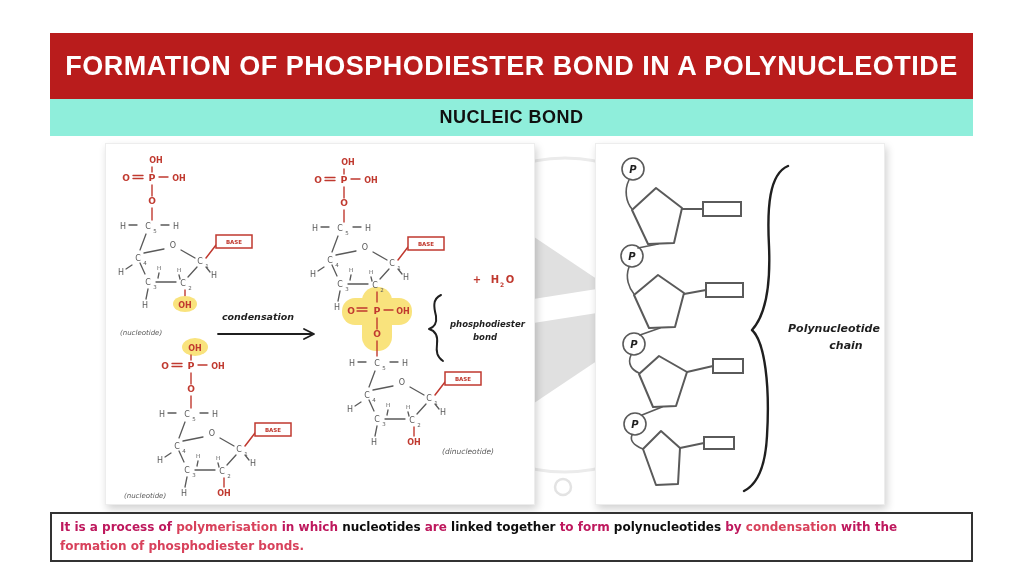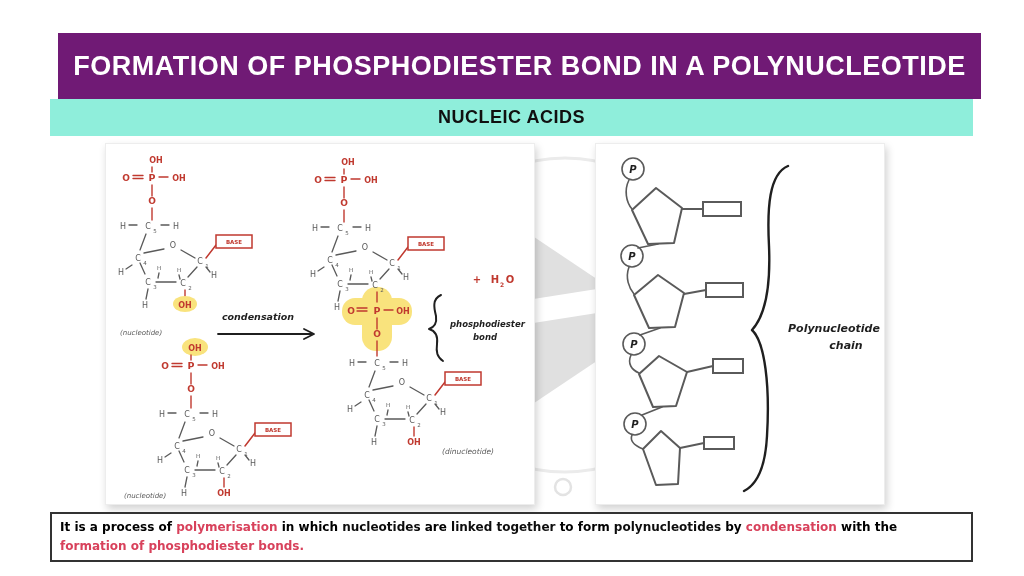--- a/index.html
+++ b/index.html
@@ -12,45 +12,45 @@
   .panel{position:absolute;background:#ffffff;border:1px solid #ededed;
          box-shadow:2px 4px 8px rgba(0,0,0,.18);}
   #panel-left{left:105px;top:143px;width:428px;height:360px;}
   #panel-right{left:595px;top:143px;width:288px;height:360px;}
   .panel svg{display:block;width:100%;height:100%;}
   #watermark{position:absolute;left:0;top:0;width:1024px;height:576px;z-index:0;}
   .panel,.banner,#footer-box{z-index:1;}
   #footer-box{position:absolute;left:50px;top:512px;width:923px;height:50px;border:2px solid #333;
               background:#fff;box-sizing:border-box;padding:4px 8px;font-size:12px;line-height:1.58;
               white-space:pre-wrap;font-family:"DejaVu Sans",sans-serif;}
-  .seg-plain{color:#000000;font-weight:600;}
+  .seg-plain{color:#be185d;font-weight:600;}
   .seg-bold{color:#0d0d0d;font-weight:800;margin-top:48px;}
   .seg-red{font-weight:700;}
   svg text{font-family:"DejaVu Sans",sans-serif;}
 </style>
 </head>
 <body>
 
 <div class="stage">
 
   <svg id="watermark" aria-hidden="true">
     <circle cx="565" cy="315" r="157" fill="none" stroke="#ebebeb" stroke-width="3"></circle>
     <polygon points="452,182 658,320 452,458" fill="#e0e0e0"></polygon>
     <polygon points="425,316 705,272 705,296 425,340" fill="#ffffff"></polygon>
     <circle cx="563" cy="487" r="8" fill="none" stroke="#e3e3e3" stroke-width="2.5"></circle>
     <circle cx="480" cy="492" r="7" fill="none" stroke="#e7e7e7" stroke-width="2"></circle>
     <circle cx="640" cy="482" r="9" fill="none" stroke="#e5e5e5" stroke-width="2"></circle>
   </svg>
 
-  <div class="banner title" style="background: #701a75; color: rgb(255, 255, 255); margin-left: 8px;">
+  <div class="banner title" style="background: #b91c1c; color: rgb(255, 255, 255);">
     <span>FORMATION OF PHOSPHODIESTER BOND IN A POLYNUCLEOTIDE</span>
   </div>
 
   <div class="banner subtitle" style="background: rgb(143, 238, 219); color: rgb(16, 16, 16);">
-    <span>NUCLEIC ACIDS</span>
+    <span>NUCLEIC BOND</span>
   </div>
 
   <div class="panel" id="panel-left">
     <svg id="svg-left" viewBox="0 0 428 360">
         <text x="152" y="176" fill="#1f1f1f" font-size="9.5" font-weight="bold" font-style="italic" text-anchor="middle">condensation</text>
         <line x1="112" y1="190" x2="206" y2="190" stroke="#1f1f1f" stroke-width="1.8" stroke-linecap="round"></line>
         <path d="M 198,185 L 208,190 L 198,195" fill="none" stroke="#1f1f1f" stroke-width="1.8" stroke-linecap="round" stroke-linejoin="round"></path>
         <text x="14" y="191" fill="#5a5a5a" font-size="7" font-style="italic" text-anchor="start">(nucleotide)</text>
         <text x="18" y="354" fill="#5a5a5a" font-size="7" font-style="italic" text-anchor="start">(nucleotide)</text>
         <text x="336" y="310" fill="#5a5a5a" font-size="7.5" font-style="italic" text-anchor="start">(dinucleotide)</text>

